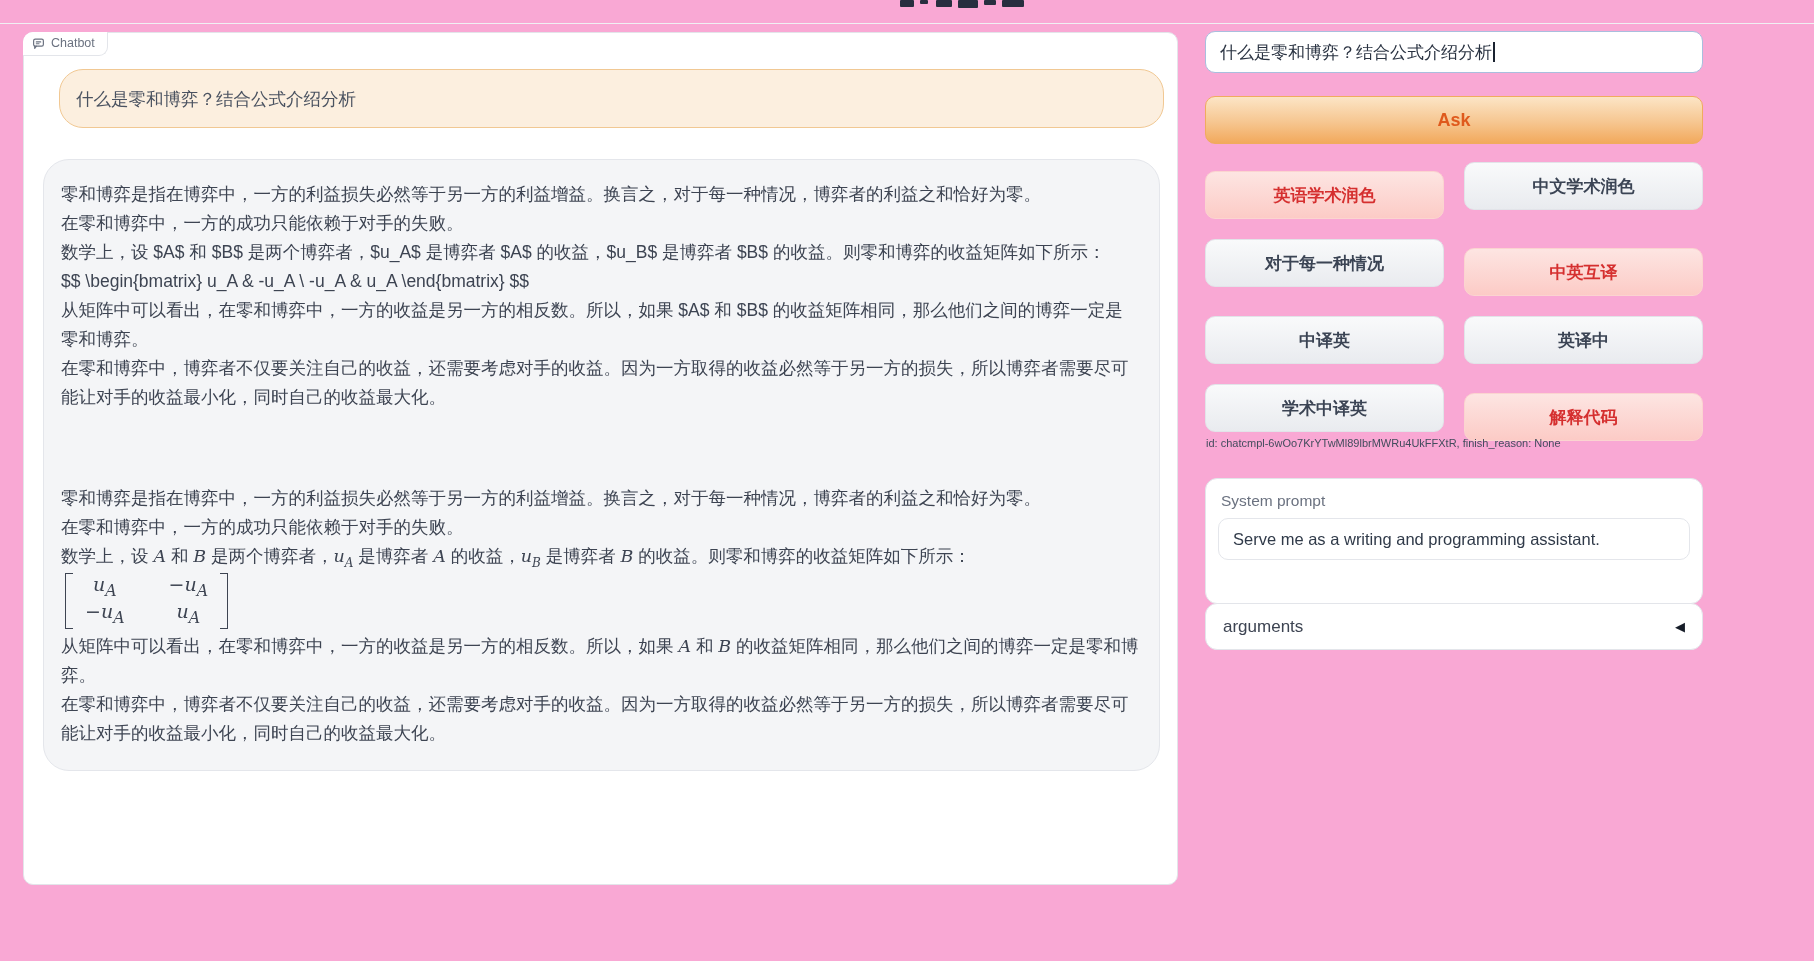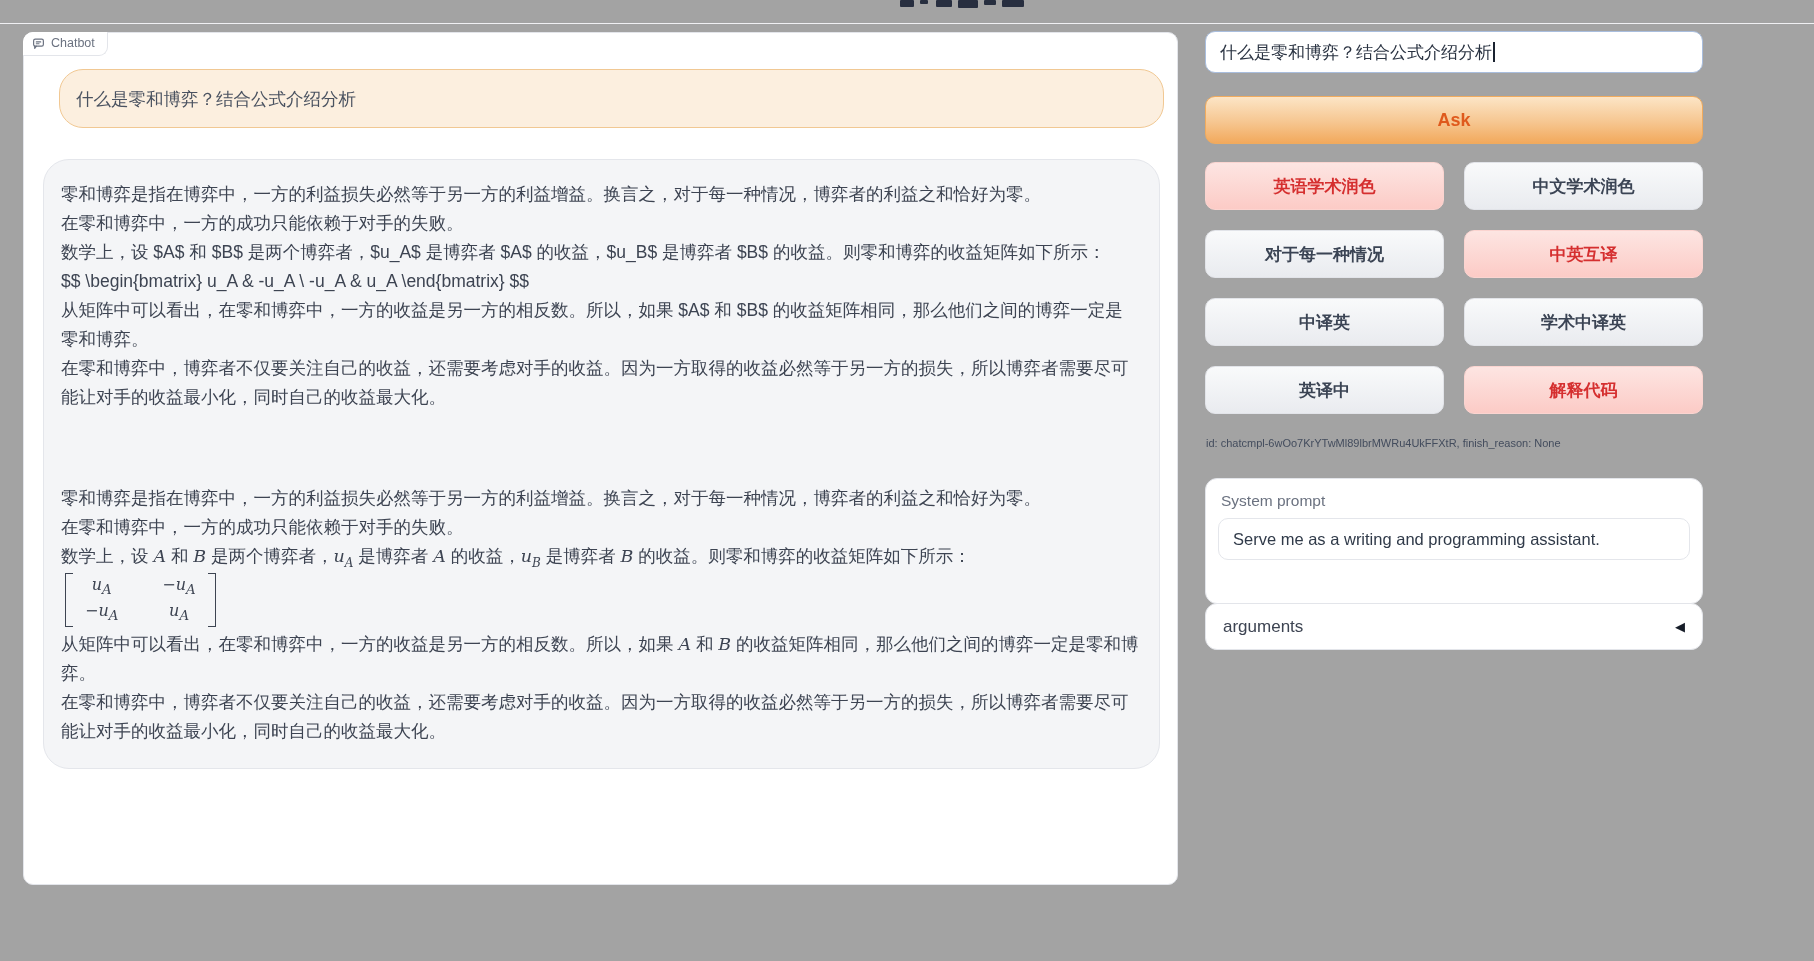--- a/index.html
+++ b/index.html
@@ -1,18 +1,18 @@
 <!DOCTYPE html>
 <html><head>
 <meta charset="utf-8">
 <style>
   html,body{margin:0;padding:0;background:#ffffff;}
   *{box-sizing:border-box;}
   .stage{
-    position:relative;width:1814px;height:961px;background:#a3a3a3;overflow:hidden;
+    position:relative;width:1814px;height:961px;background:#f9a8d4;overflow:hidden;
     font-family:"Liberation Sans","DejaVu Sans",sans-serif;color:#3d4452;
   }
   
   .top-divider{position:absolute;left:0;top:23px;width:1814px;height:1px;background:#f0f0f3;}
   .clipped-heading{position:absolute;left:900px;top:0;width:140px;height:9px;}
   .clipped-heading i{position:absolute;top:0;background:#272e3f;border-radius:1px;}
 
   
   .chat-panel{position:absolute;left:23px;top:32px;width:1155px;height:853px;
     background:#fff;border:1px solid #e3e5ea;border-radius:10px;}
@@ -30,37 +30,37 @@
   .raw-block{margin:0 0 72px 0;}
   .math{font-family:"DejaVu Serif","Liberation Serif",serif;font-style:italic;}
   .math sub{font-size:12px;font-style:italic;line-height:0;}
   .matrix-row-line{display:flex;align-items:center;margin:2px 0 3px 4px;}
   .matrix{display:inline-flex;align-items:stretch;}
   .brk{width:8px;border:1.6px solid #3d4452;}
   .brk.l{border-right:none;}
   .brk.r{border-left:none;}
   .matrix-grid{display:inline-grid;grid-template-columns:auto auto;column-gap:44px;
     padding:1px 12px;justify-items:center;align-items:center;
-    font-family:"DejaVu Serif","Liberation Serif",serif;font-style:italic;font-size:16px;line-height:21px;}
+    font-family:"DejaVu Serif","Liberation Serif",serif;font-style:italic;font-size:19px;line-height:21px;}
 
   
   .q-input{position:absolute;left:1205px;top:31px;width:498px;height:42px;
     background:#fff;border:1.6px solid #a9bede;border-radius:10px;
     display:flex;align-items:center;padding:0 14px;font-size:17px;color:#2a3342;cursor:text;}
   .caret{display:inline-block;width:1.6px;height:20px;background:#1a2230;margin-left:1px;}
   .btn{display:flex;align-items:center;justify-content:center;border-radius:10px;cursor:pointer;
     font-family:inherit;font-size:17px;}
   .btn-ask{position:absolute;left:1205px;top:96px;width:498px;height:48px;
     background:linear-gradient(180deg,#fce5c6 0%,#f6c690 55%,#f2a95c 100%);
     border:1px solid #f0ab5e;color:#df5a1d;font-weight:600;font-size:18px;}
   .fn-grid{position:absolute;left:1205px;top:162px;width:498px;
     display:grid;grid-template-columns:239px 239px;column-gap:20px;row-gap:20px;}
   .fn-grid .btn{height:48px;font-weight:600;}
   .btn-gray{background:linear-gradient(180deg,#f9fafb,#e9ebef);border:1px solid #e2e4e9;color:#3b4454;}
-  .btn-red{background:linear-gradient(180deg,#fde5e2,#fccbc6);border:1px solid #fbd4d0;color:#d52f2f;font-weight:700;}
+  .btn-red{background:linear-gradient(180deg,#fde5e2,#fccbc6);border:1px solid #fbd4d0;color:#d52f2f;font-weight:700;margin-top:9px;}
   .status-line{position:absolute;left:1206px;top:437px;font-size:11px;color:#434c5d;}
   .sys-panel{position:absolute;left:1205px;top:478px;width:498px;height:126px;
     background:#fff;border:1px solid #e3e5ea;border-radius:12px;}
   .sys-label{padding:13px 15px 8px;font-size:15.5px;color:#6b7280;}
   .sys-input{margin:0 12px;height:42px;border:1px solid #e4e6eb;border-radius:10px;
     display:flex;align-items:center;padding:0 14px;font-size:16.5px;color:#303a49;cursor:text;}
   .accordion{position:absolute;left:1205px;top:603px;width:498px;height:47px;
     background:#fff;border:1px solid #e3e5ea;border-radius:12px;cursor:pointer;
     display:flex;align-items:center;justify-content:space-between;padding:0 17px;font-size:17px;color:#3d4452;}
   .accordion .tri{font-size:13px;color:#161c28;}
@@ -138,22 +138,22 @@
   </div>
 
   <button class="btn btn-ask">Ask</button>
 
   <div class="fn-grid">
     <button class="btn btn-red">英语学术润色</button>
     <button class="btn btn-gray">中文学术润色</button>
     <button class="btn btn-gray">对于每一种情况</button>
     <button class="btn btn-red">中英互译</button>
     <button class="btn btn-gray">中译英</button>
+    <button class="btn btn-gray">英译中</button>
     <button class="btn btn-gray">学术中译英</button>
-    <button class="btn btn-gray">英译中</button>
     <button class="btn btn-red">解释代码</button>
   </div>
 
   <div class="status-line">id: chatcmpl-6wOo7KrYTwMl89lbrMWRu4UkFFXtR, finish_reason: None</div>
 
   <div class="sys-panel">
     <div class="sys-label">System prompt</div>
     <div class="sys-input">
       <span>Serve me as a writing and programming assistant.</span>
     </div>

